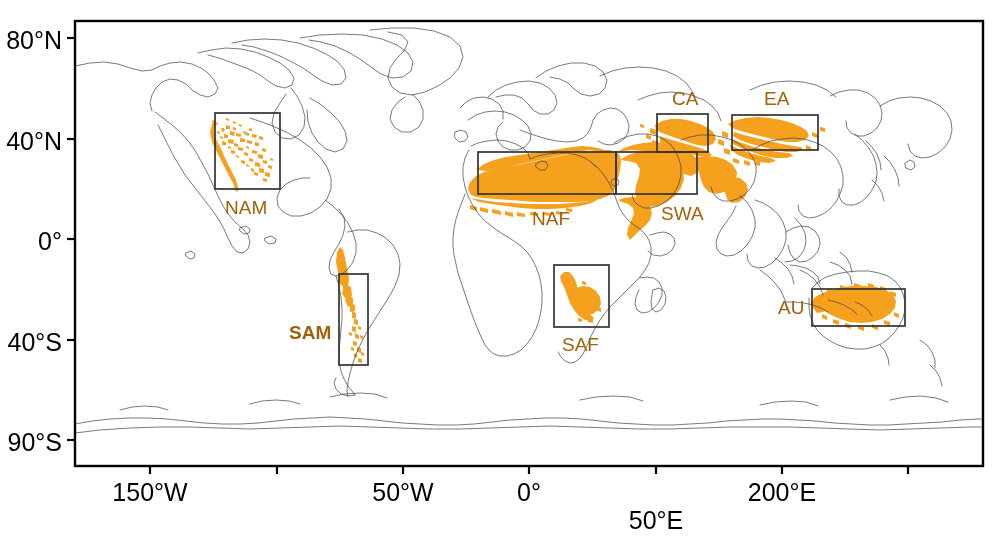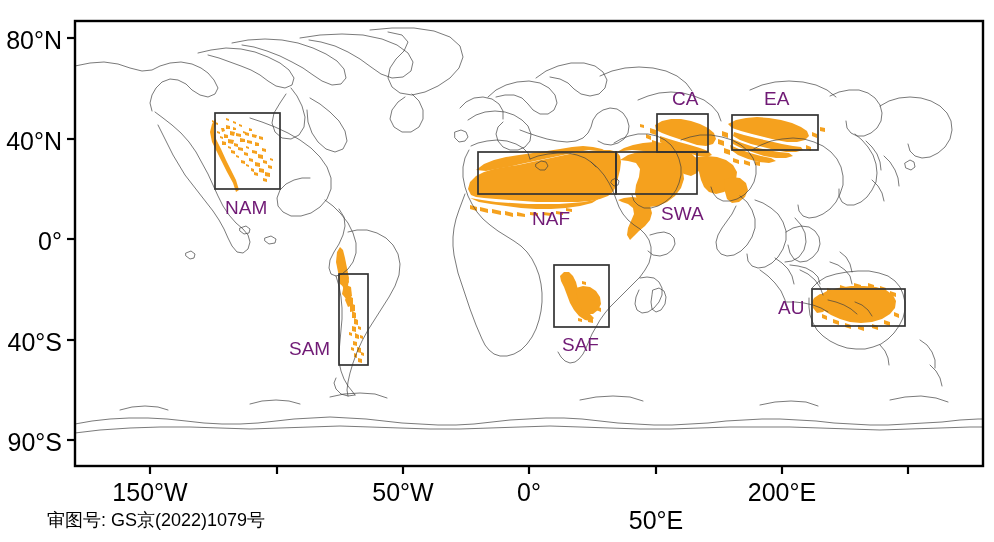--- a/index.html
+++ b/index.html
@@ -25,21 +25,21 @@
     font-size: 25px;
     color: #000000;
     white-space: nowrap;
     letter-spacing: 0px;
   }
   .ylabel { text-align: right; }
   .xlabel { text-align: center; }
   .region-label {
     position: absolute;
     font-size: 19px;
-    color: #701a75;
+    color: #a16207;
     white-space: nowrap;
     font-weight: 400;
   }
   .caption {
     position: absolute;
     font-size: 18px;
     color: #000000;
     white-space: nowrap;
   }
   svg { display: block; }
@@ -336,23 +336,22 @@
   <div class="axis-label ylabel" style="left:0px; top:328px; width:62px;">40°S</div>
   <div class="axis-label ylabel" style="left:0px; top:428px; width:62px;">90°S</div>
 
   <div class="axis-label xlabel" style="left:90px; top:478px; width:120px;">150°W</div>
   <div class="axis-label xlabel" style="left:343px; top:478px; width:120px;">50°W</div>
   <div class="axis-label xlabel" style="left:469px; top:478px; width:120px;">0°</div>
   <div class="axis-label xlabel" style="left:596px; top:478px; width:120px;margin-top:28px;">50°E</div>
   <div class="axis-label xlabel" style="left:722px; top:478px; width:120px;">200°E</div>
 
   <div class="region-label" style="left:225px; top:197px;">NAM</div>
-  <div class="region-label" style="left:289px; top:338px;">SAM</div>
+  <div class="region-label" style="left:289px; top:322px;font-weight:bold;">SAM</div>
   <div class="region-label" style="left:532px; top:208px;">NAF</div>
   <div class="region-label" style="left:562px; top:334px;">SAF</div>
   <div class="region-label" style="left:661px; top:203px;">SWA</div>
   <div class="region-label" style="left:672px; top:88px;">CA</div>
   <div class="region-label" style="left:764px; top:88px;">EA</div>
   <div class="region-label" style="left:778px; top:297px;">AU</div>
 
-  <div class="caption" style="left:47px; top:508px;">审图号: GS京(2022)1079号</div>
 
 </div>
 
 </body></html>

